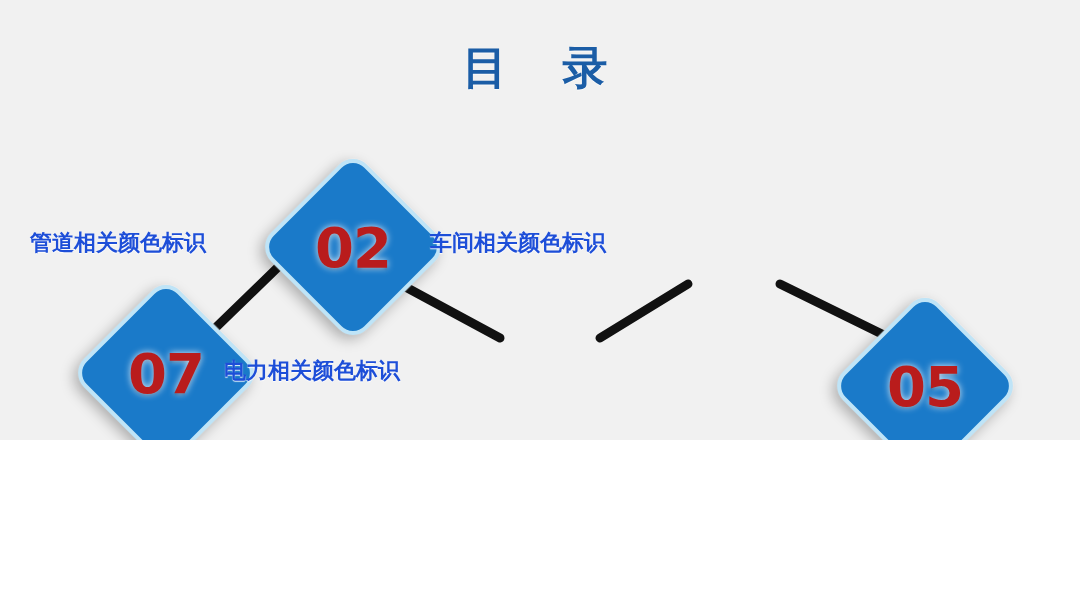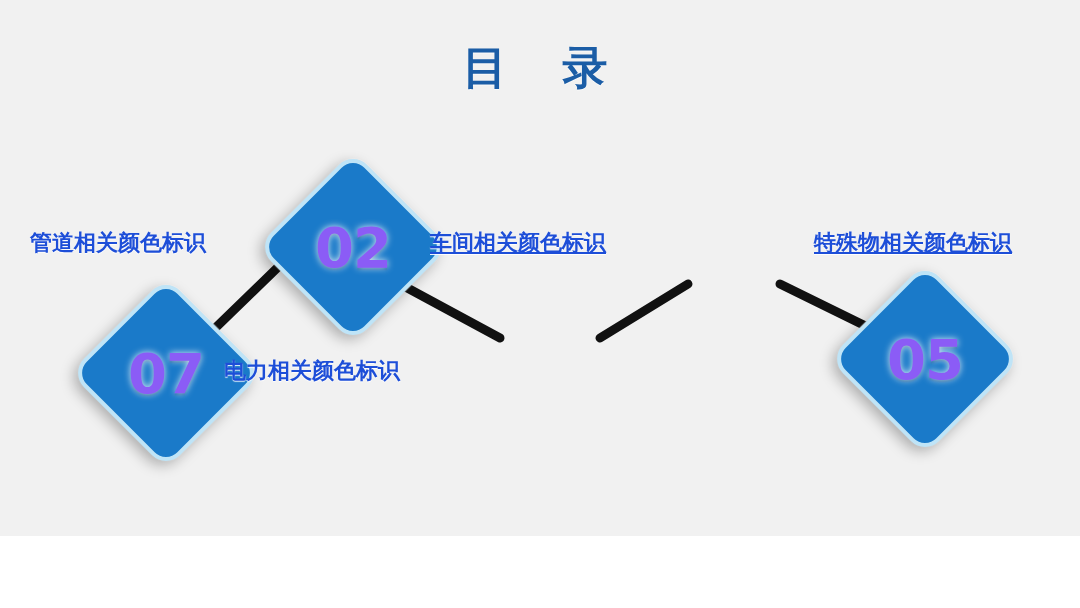--- a/index.html
+++ b/index.html
@@ -7,21 +7,21 @@
     margin: 0;
     padding: 0;
     background: #ffffff;
   }
   body {
     font-family: "Liberation Sans", "DejaVu Sans", sans-serif;
   }
   #slide {
     position: relative;
     width: 1080px;
-    height: 536px;
+    height: 440px;
     background: #f1f1f1;
     overflow: hidden;
   }
 
   
   #title {
     position: absolute;
     left: 0;
     top: 38px;
     width: 1080px;
@@ -68,39 +68,39 @@
     position: absolute;
     left: 0;
     top: 0;
     width: 136px;
     height: 136px;
     display: flex;
     align-items: center;
     justify-content: center;
     font-size: 56px;
     font-weight: bold;
-    color: #8b5cf6;
+    color: #b91c1c;
     letter-spacing: -1px;
     text-shadow: 0 0 7px rgba(255,255,255,0.85),
                  0 2px 2px rgba(0,0,0,0.20);
     font-family: "DejaVu Sans", "Liberation Sans", sans-serif;
   }
 
   
   .caption {
     position: absolute;
     font-size: 22px;
     font-weight: bold;
     color: #1d4ed8;
     white-space: nowrap;
     letter-spacing: 0px;
     text-shadow: 0 1px 1px rgba(255,255,255,0.9);
     font-family: "DejaVu Sans", "Liberation Sans", sans-serif;
   }
-  .cap-right { text-align: left; text-decoration: underline; }
+  .cap-right { text-align: left; }
 </style>
 </head>
 <body>
 
 <div id="slide">
 
   <div id="title">目  录</div>
 
   <svg id="connectors" viewBox="0 0 1080 608" width="1080" height="608" aria-hidden="true">
     <g stroke="#111111" stroke-width="9" stroke-linecap="round" fill="none">
@@ -118,20 +118,19 @@
   <div class="caption" style="left:30px; top:228px;">管道相关颜色标识</div>
 
   <div class="node" style="left:285px; top:179px;">
     <div class="plate"></div>
     <div class="num">02</div>
   </div>
   <div class="caption cap-right" style="left:430px; top:228px;">车间相关颜色标识</div>
 
   <div class="caption" style="left:224px; top:356px;">电力相关颜色标识</div>
 
-  <div class="caption cap-right" style="left:814px; top:228px;">特殊物相关颜色标识</div>
 
-  <div class="node" style="left:857px; top:291px;">
+  <div class="node" style="left:857px; top:318px;">
     <div class="plate"></div>
     <div class="num">05</div>
   </div>
 
 </div>
 
 </body></html>

